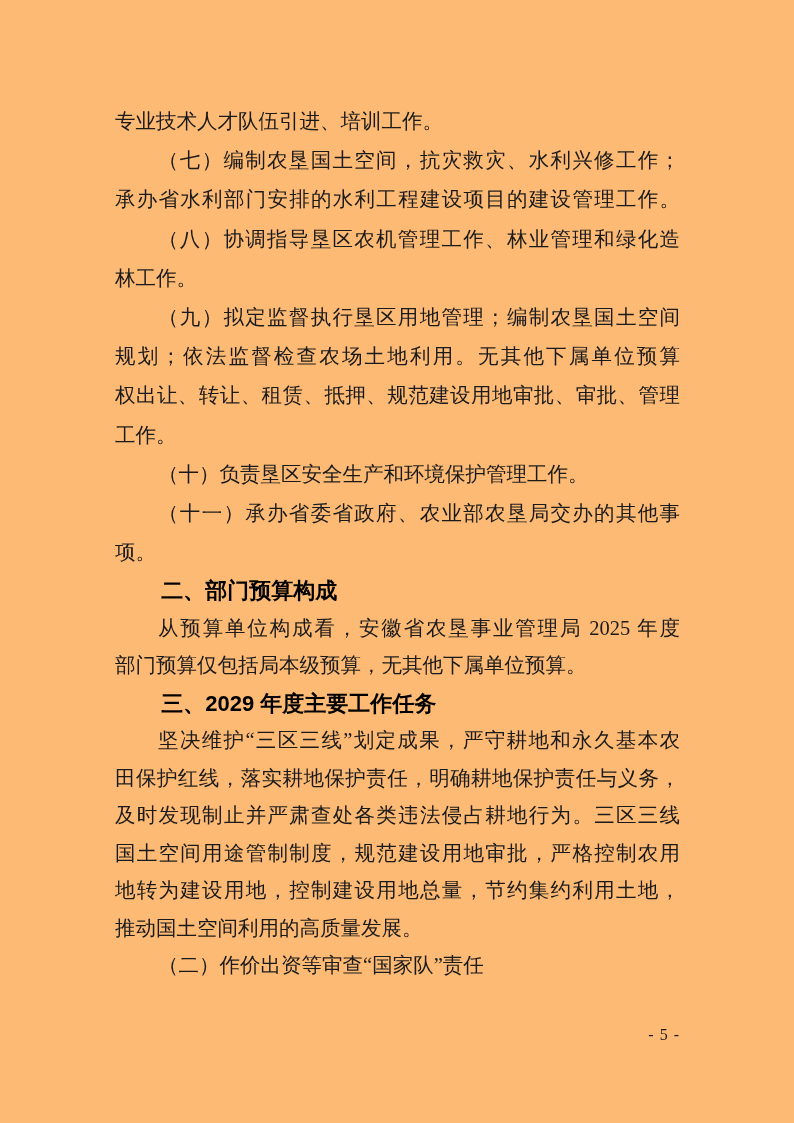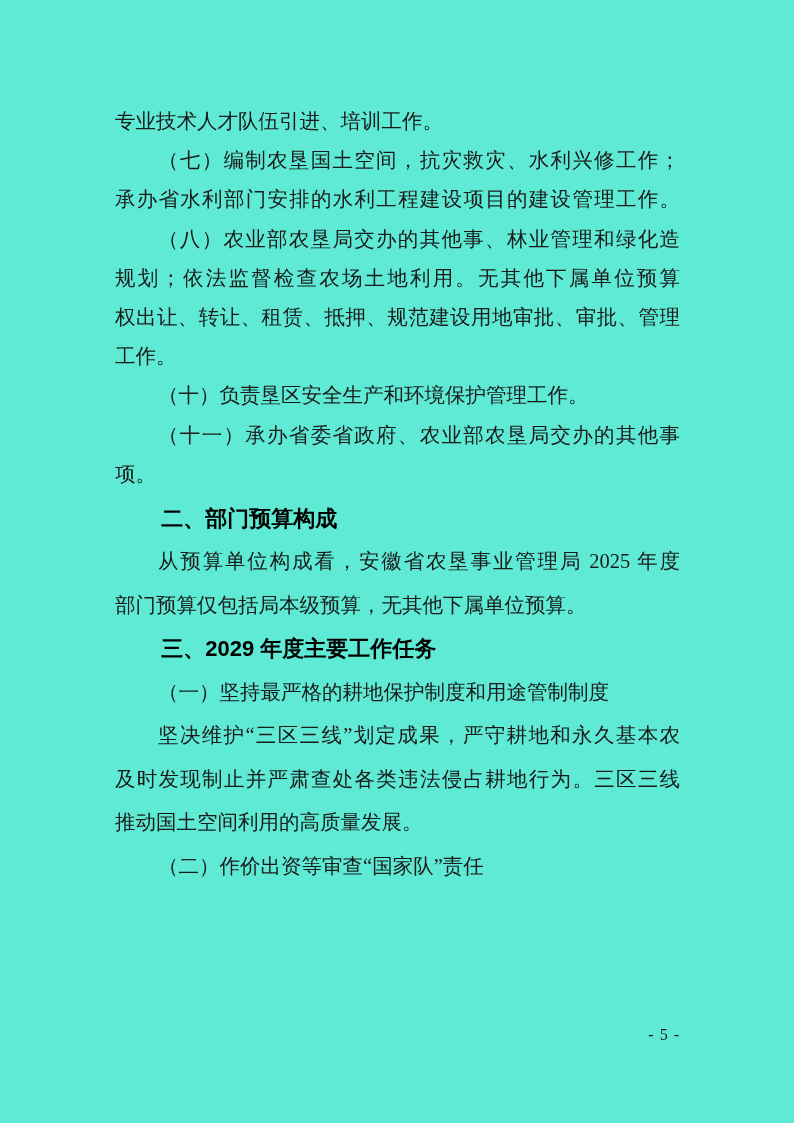--- a/index.html
+++ b/index.html
@@ -4,41 +4,41 @@
 <style>
   html, body {
     margin: 0;
     padding: 0;
     background: #ffffff;
   }
   .page {
     position: relative;
     width: 794px;
     height: 1123px;
-    background: #5eead4;
+    background: #fdba74;
     font-family: "Liberation Serif", "DejaVu Serif", serif;
     color: #1a1a1a;
     overflow: hidden;
   }
   .doc-body {
     position: absolute;
     left: 115px;
     top: 102px;
     width: 565px;
   }
   .line {
     font-size: 20.5px;
     overflow: hidden;
     text-align: left;
     white-space: normal;
   }
   
   .la { height: 39.2px; line-height: 39.2px; }
   
-  .lb { height: 37.5px; line-height: 37.5px; margin-top: 6px; }
+  .lb { height: 37.5px; line-height: 37.5px; }
   .indent { text-indent: 2.1em; }
   .fill {
     text-align: justify;
     text-align-last: justify;
     text-justify: inter-character;
   }
   .heading {
     font-family: "Liberation Sans", "DejaVu Sans", sans-serif;
     font-weight: 700;
     font-size: 22px;
@@ -55,33 +55,37 @@
 </style>
 </head>
 <body>
 
 <div class="page">
 
   <div class="doc-body">
     <div class="line la">专业技术人才队伍引进、培训工作。</div>
     <div class="line la indent fill">（七）编制农垦国土空间，抗灾救灾、水利兴修工作；</div>
     <div class="line la fill">承办省水利部门安排的水利工程建设项目的建设管理工作。</div>
-    <div class="line la indent fill">（八）农业部农垦局交办的其他事、林业管理和绿化造</div>
+    <div class="line la indent fill">（八）协调指导垦区农机管理工作、林业管理和绿化造</div>
+    <div class="line la">林工作。</div>
+    <div class="line la indent fill">（九）拟定监督执行垦区用地管理；编制农垦国土空间</div>
     <div class="line la fill">规划；依法监督检查农场土地利用。无其他下属单位预算</div>
     <div class="line la fill">权出让、转让、租赁、抵押、规范建设用地审批、审批、管理</div>
     <div class="line la">工作。</div>
     <div class="line la indent">（十）负责垦区安全生产和环境保护管理工作。</div>
     <div class="line la indent fill">（十一）承办省委省政府、农业部农垦局交办的其他事</div>
     <div class="line la">项。</div>
     <div class="line lb indent heading">二、部门预算构成</div>
     <div class="line lb indent fill">从预算单位构成看，安徽省农垦事业管理局 2025 年度</div>
     <div class="line lb">部门预算仅包括局本级预算，无其他下属单位预算。</div>
     <div class="line lb indent heading">三、2029 年度主要工作任务</div>
-    <div class="line lb indent">（一）坚持最严格的耕地保护制度和用途管制制度</div>
     <div class="line lb indent fill">坚决维护“三区三线”划定成果，严守耕地和永久基本农</div>
+    <div class="line lb fill">田保护红线，落实耕地保护责任，明确耕地保护责任与义务，</div>
     <div class="line lb fill">及时发现制止并严肃查处各类违法侵占耕地行为。三区三线</div>
+    <div class="line lb fill">国土空间用途管制制度，规范建设用地审批，严格控制农用</div>
+    <div class="line lb fill">地转为建设用地，控制建设用地总量，节约集约利用土地，</div>
     <div class="line lb">推动国土空间利用的高质量发展。</div>
     <div class="line lb indent">（二）作价出资等审查“国家队”责任</div>
   </div>
 
   <div class="page-number">- 5 -</div>
 
 </div>
 
 </body></html>

